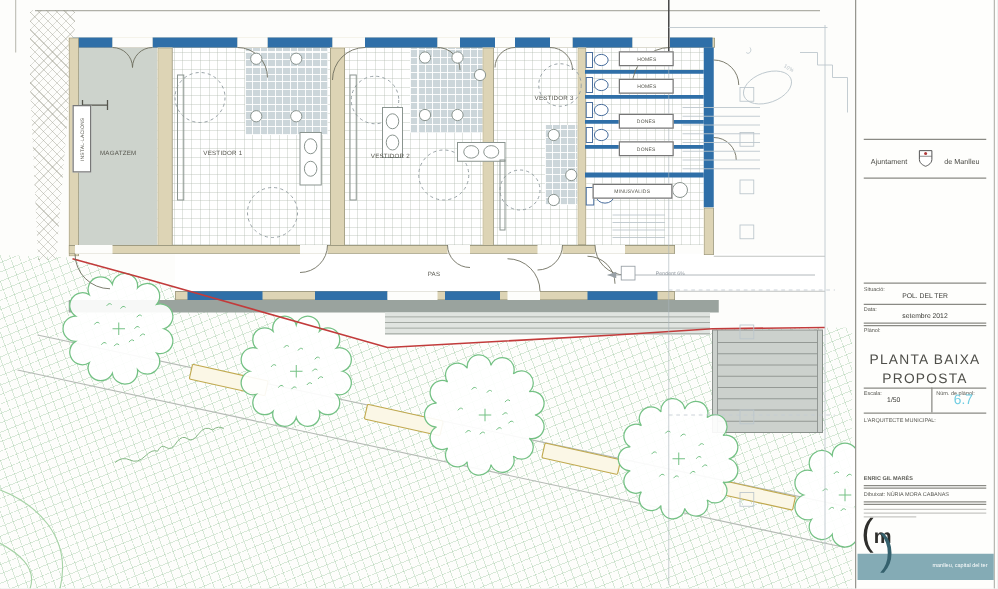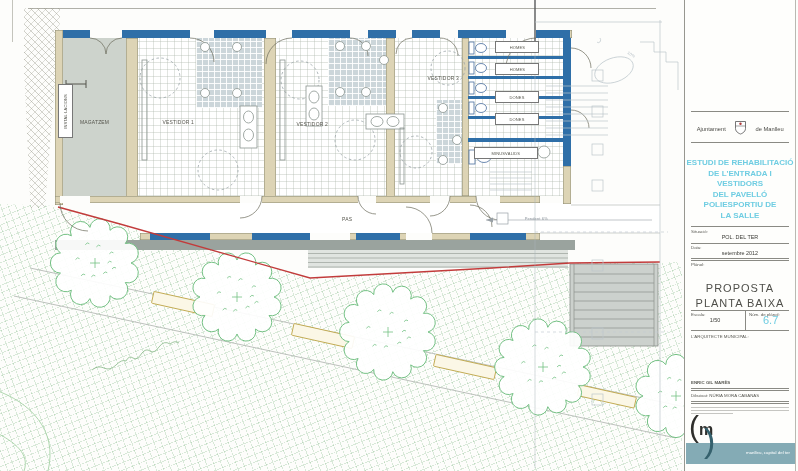--- a/index.html
+++ b/index.html
@@ -355,39 +355,32 @@
       <span style="font-size:8px;transform:scale(.72);">Ajuntament</span>
       <span>
         <svg width="13" height="15" style="position:static;">
           <path d="M1.5,1.5 h10 v7 c0,4 -5,5.5 -5,5.5 c0,0 -5,-1.5 -5,-5.5 z" fill="#fff" stroke="#55555" stroke-width=".8" style="stroke:#555;"></path>
           <line x1="1.5" y1="6" x2="11.5" y2="6" stroke="#666" stroke-width=".6"></line>
           <circle cx="6.5" cy="3.8" r="1.2" fill="#b03a3a"></circle>
         </svg>
       </span>
       <span style="font-size:8px;transform:scale(.72);">de Manlleu</span>
     </div>
-    <div class="abs" style="left:0;top:158px;width:110px;text-align:center;font-weight:bold;font-size:8px;line-height:10.5px;">
-      <div class="cyan">ESTUDI DE REHABILITACIÓ</div>
-      <div class="cyan">DE L'ENTRADA I VESTIDORS</div>
-      <div class="cyan">DEL PAVELLÓ</div>
-      <div class="cyan">POLIESPORTIU DE</div>
-      <div class="cyan">LA SALLE</div>
-    </div>
     <div class="hr" style="top:226px;"></div>
     <div class="tbl" style="top:229px;">Situació:</div>
     <div class="tbv" style="top:234px;">POL. DEL TER</div>
     <div class="hr" style="top:243px;"></div>
     <div class="tbl" style="top:245px;">Data:</div>
     <div class="tbv" style="top:250px;">setembre 2012</div>
     <div class="hr" style="top:257.5px;"></div>
     <div class="hr" style="top:259.8px;"></div>
     <div class="tbl" style="top:262px;">Plànol:</div>
     <div class="abs" style="left:0;top:281px;width:110px;text-align:center;color:#4f4f4a;font-size:11px;letter-spacing:1px;line-height:15px;">
+      <div>PLANTA BAIXA</div>
       <div>PROPOSTA</div>
-      <div>PLANTA BAIXA</div>
     </div>
     <div class="hr" style="top:310px;height:1.4px;"></div>
     <div class="abs" style="left:60px;top:310px;width:1px;height:20px;background:#8a8a84;"></div>
     <div class="tbl" style="top:312px;">Escala:</div>
     <div class="abs" style="left:0;top:317px;width:60px;text-align:center;color:#3b3b36;font-size:8px;transform:scale(.68);transform-origin:center top;">1/50</div>
     <div class="tbl" style="left:64px;top:312px;">Núm. de plànol:</div>
     <div class="abs cyan" style="left:78px;top:314px;font-size:11px;">6.7</div>
     <div class="hr" style="top:330px;height:1.4px;"></div>
     <div class="tbl" style="top:334px;">L'ARQUITECTE MUNICIPAL:</div>
     <div class="tbl" style="top:380px;font-weight:bold;">ENRIC GIL MARÈS</div>

